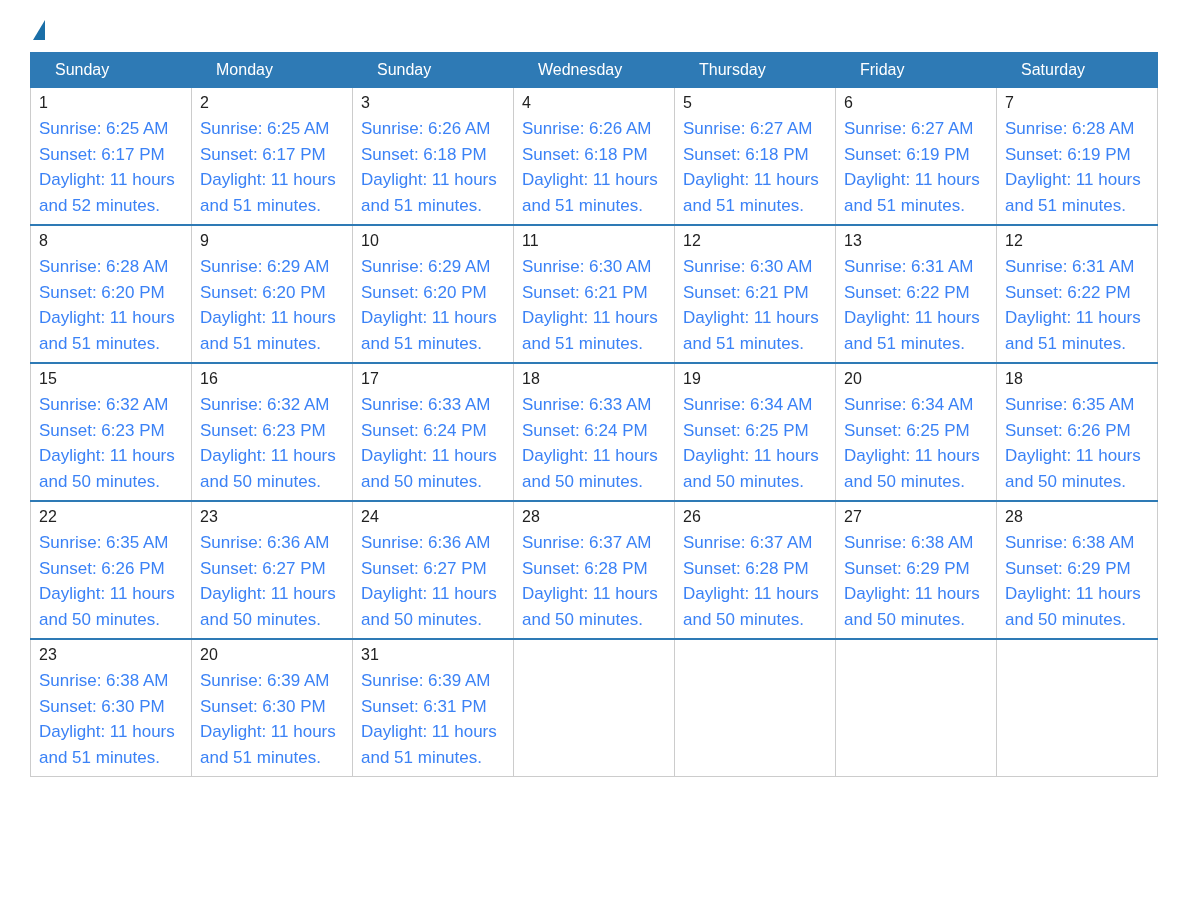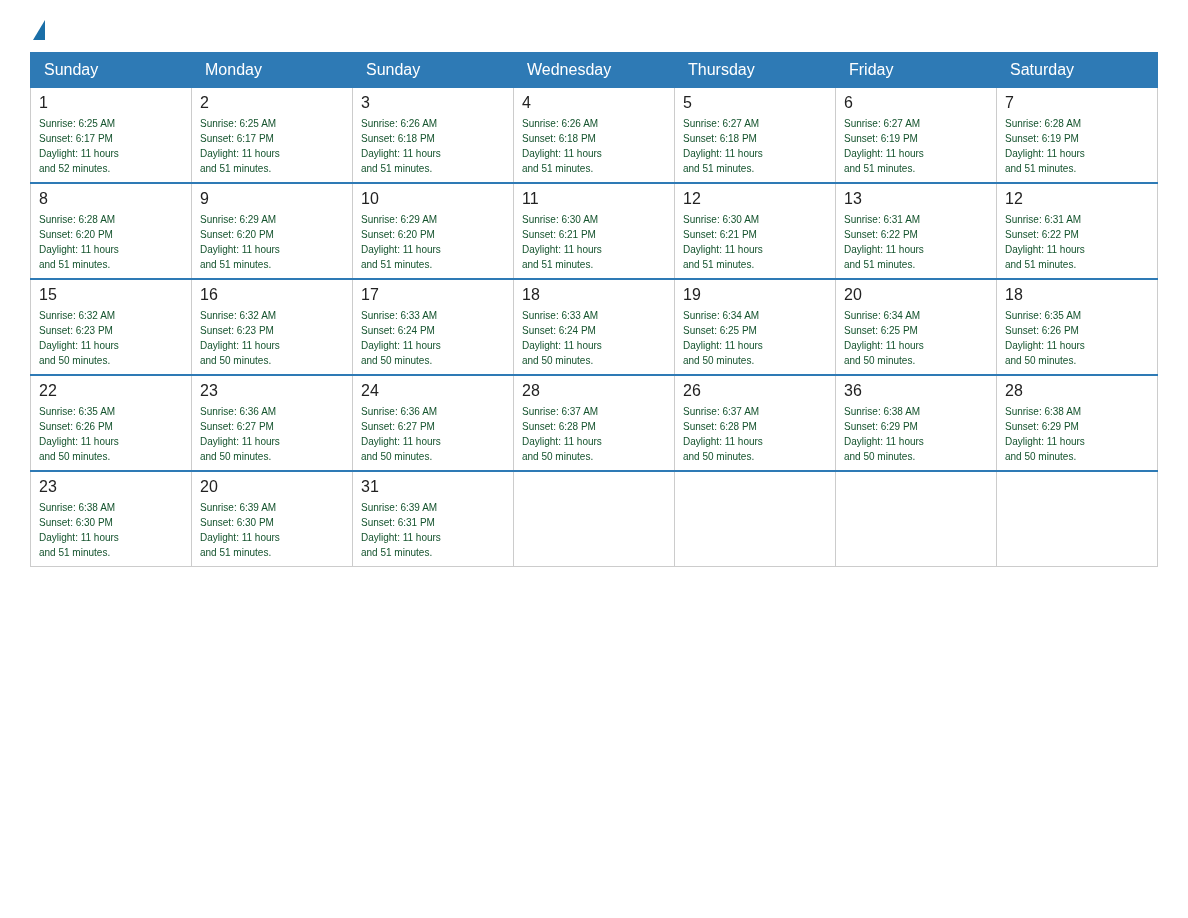--- a/index.html
+++ b/index.html
@@ -65,44 +65,44 @@
     .calendar {
       width: 100%;
       border-collapse: collapse;
       margin-top: 10px;
     }
     .calendar th {
       background-color: #2e7ab5;
       color: #fff;
       font-size: 16px;
       font-weight: normal;
-      padding: 8px 13px;
+      padding: 8px 24px;
       text-align: left;
       border: 1px solid #2e7ab5;
     }
     .calendar td {
       border: 1px solid #ccc;
       vertical-align: top;
       padding: 6px 8px;
       width: 14.28%;
       font-size: 13px;
       color: #333;
       min-height: 100px;
     }
     .day-number {
       font-size: 16px;
       font-weight: normal;
       color: #222;
       display: block;
       margin-bottom: 4px;
     }
     .day-info {
-      font-size: 10px;
+      font-size: 17px;
       line-height: 1.5;
-      color: #14532d;
+      color: #3b82f6;
     }
     .calendar tr td {
       background: #fff;
     }
     .empty-cell {
       background: #fff;
     }
     .row-divider td {
       border-top: 2px solid #2e7ab5;
     }
@@ -244,21 +244,21 @@
         </td>
         <td>
           <span class="day-number">28</span>
           <div class="day-info">Sunrise: 6:37 AM<br>Sunset: 6:28 PM<br>Daylight: 11 hours<br>and 50 minutes.</div>
         </td>
         <td>
           <span class="day-number">26</span>
           <div class="day-info">Sunrise: 6:37 AM<br>Sunset: 6:28 PM<br>Daylight: 11 hours<br>and 50 minutes.</div>
         </td>
         <td>
-          <span class="day-number">36</span>
+          <span class="day-number">27</span>
           <div class="day-info">Sunrise: 6:38 AM<br>Sunset: 6:29 PM<br>Daylight: 11 hours<br>and 50 minutes.</div>
         </td>
         <td>
           <span class="day-number">28</span>
           <div class="day-info">Sunrise: 6:38 AM<br>Sunset: 6:29 PM<br>Daylight: 11 hours<br>and 50 minutes.</div>
         </td>
       </tr>
       <tr class="row-divider">
         <td>
           <span class="day-number">23</span>

